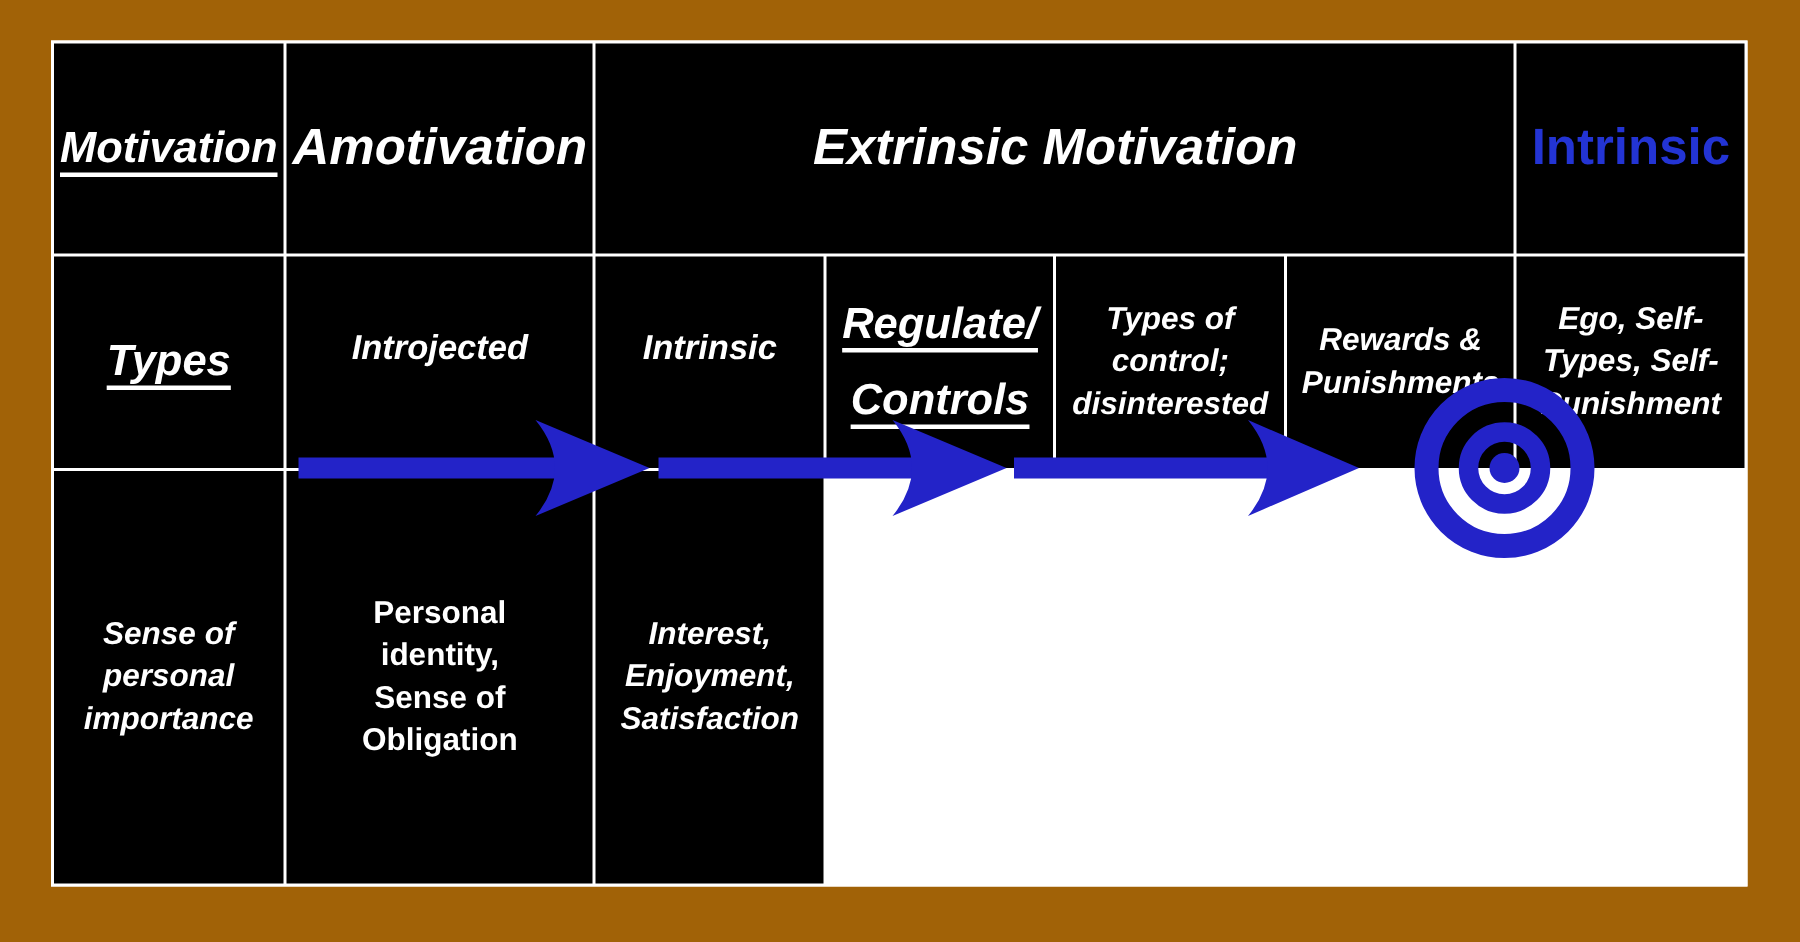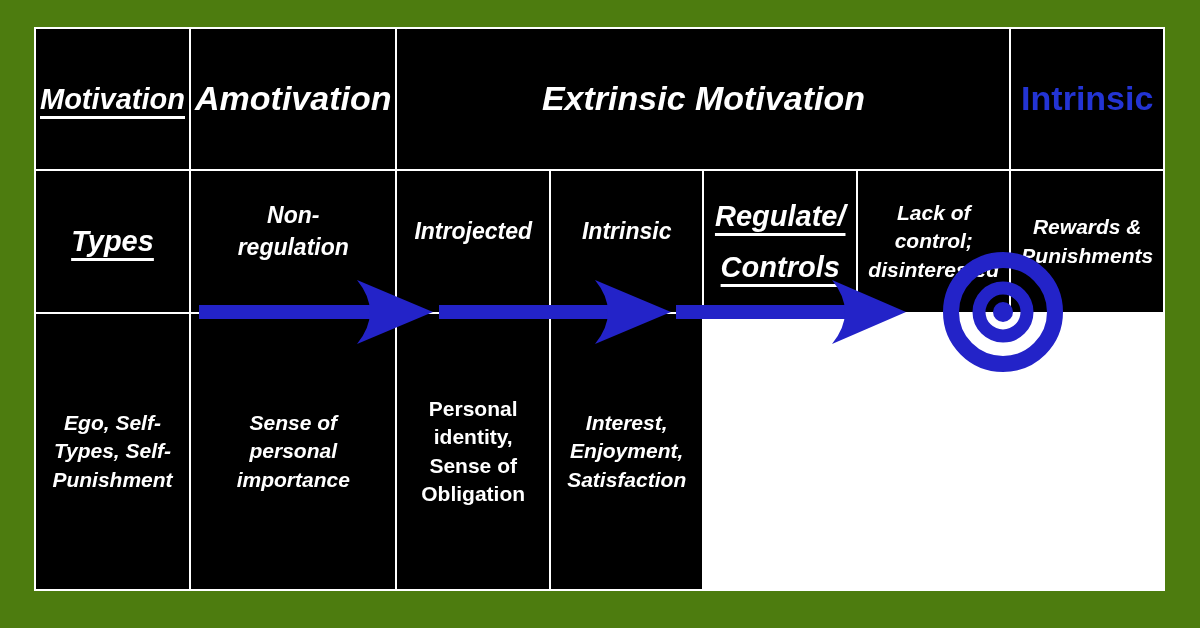--- a/index.html
+++ b/index.html
@@ -11,21 +11,21 @@
     width: 1200px;
     height: 628px;
     position: relative;
     overflow: hidden;
     font-family: "Liberation Sans", sans-serif;
     -webkit-font-smoothing: antialiased;
   }
   .canvas {
     position: absolute;
     inset: 0;
-    background: #4d7c0f;
+    background: #a16207;
     padding-left: 20px;
   }
   
   .grid-table {
     position: absolute;
     left: 34px;
     top: 27px;
     width: 1131px;
     height: 564px;
     background: #ffffff;
@@ -83,28 +83,26 @@
 <div class="canvas">
 
   <div class="grid-table">
 
     <div class="cell row-label">Motivation</div>
     <div class="cell hdr-cell">Amotivation</div>
     <div class="cell hdr-cell span4">Extrinsic Motivation</div>
     <div class="cell hdr-intrinsic">Intrinsic</div>
 
     <div class="cell row-label">Types</div>
-    <div class="cell type-cell">Non-
-regulation</div>
     <div class="cell type-cell">Introjected</div>
     <div class="cell type-cell">Intrinsic</div>
 
     <div class="cell row-label">Regulate/
 Controls</div>
-    <div class="cell ctl-cell">Lack of
+    <div class="cell ctl-cell">Types of
 control;
 disinterested</div>
     <div class="cell ctl-cell">Rewards &amp;
 Punishments</div>
     <div class="cell ctl-cell">Ego, Self-
 Types, Self-
 Punishment</div>
     <div class="cell ctl-cell">Sense of
 personal
 importance</div>

